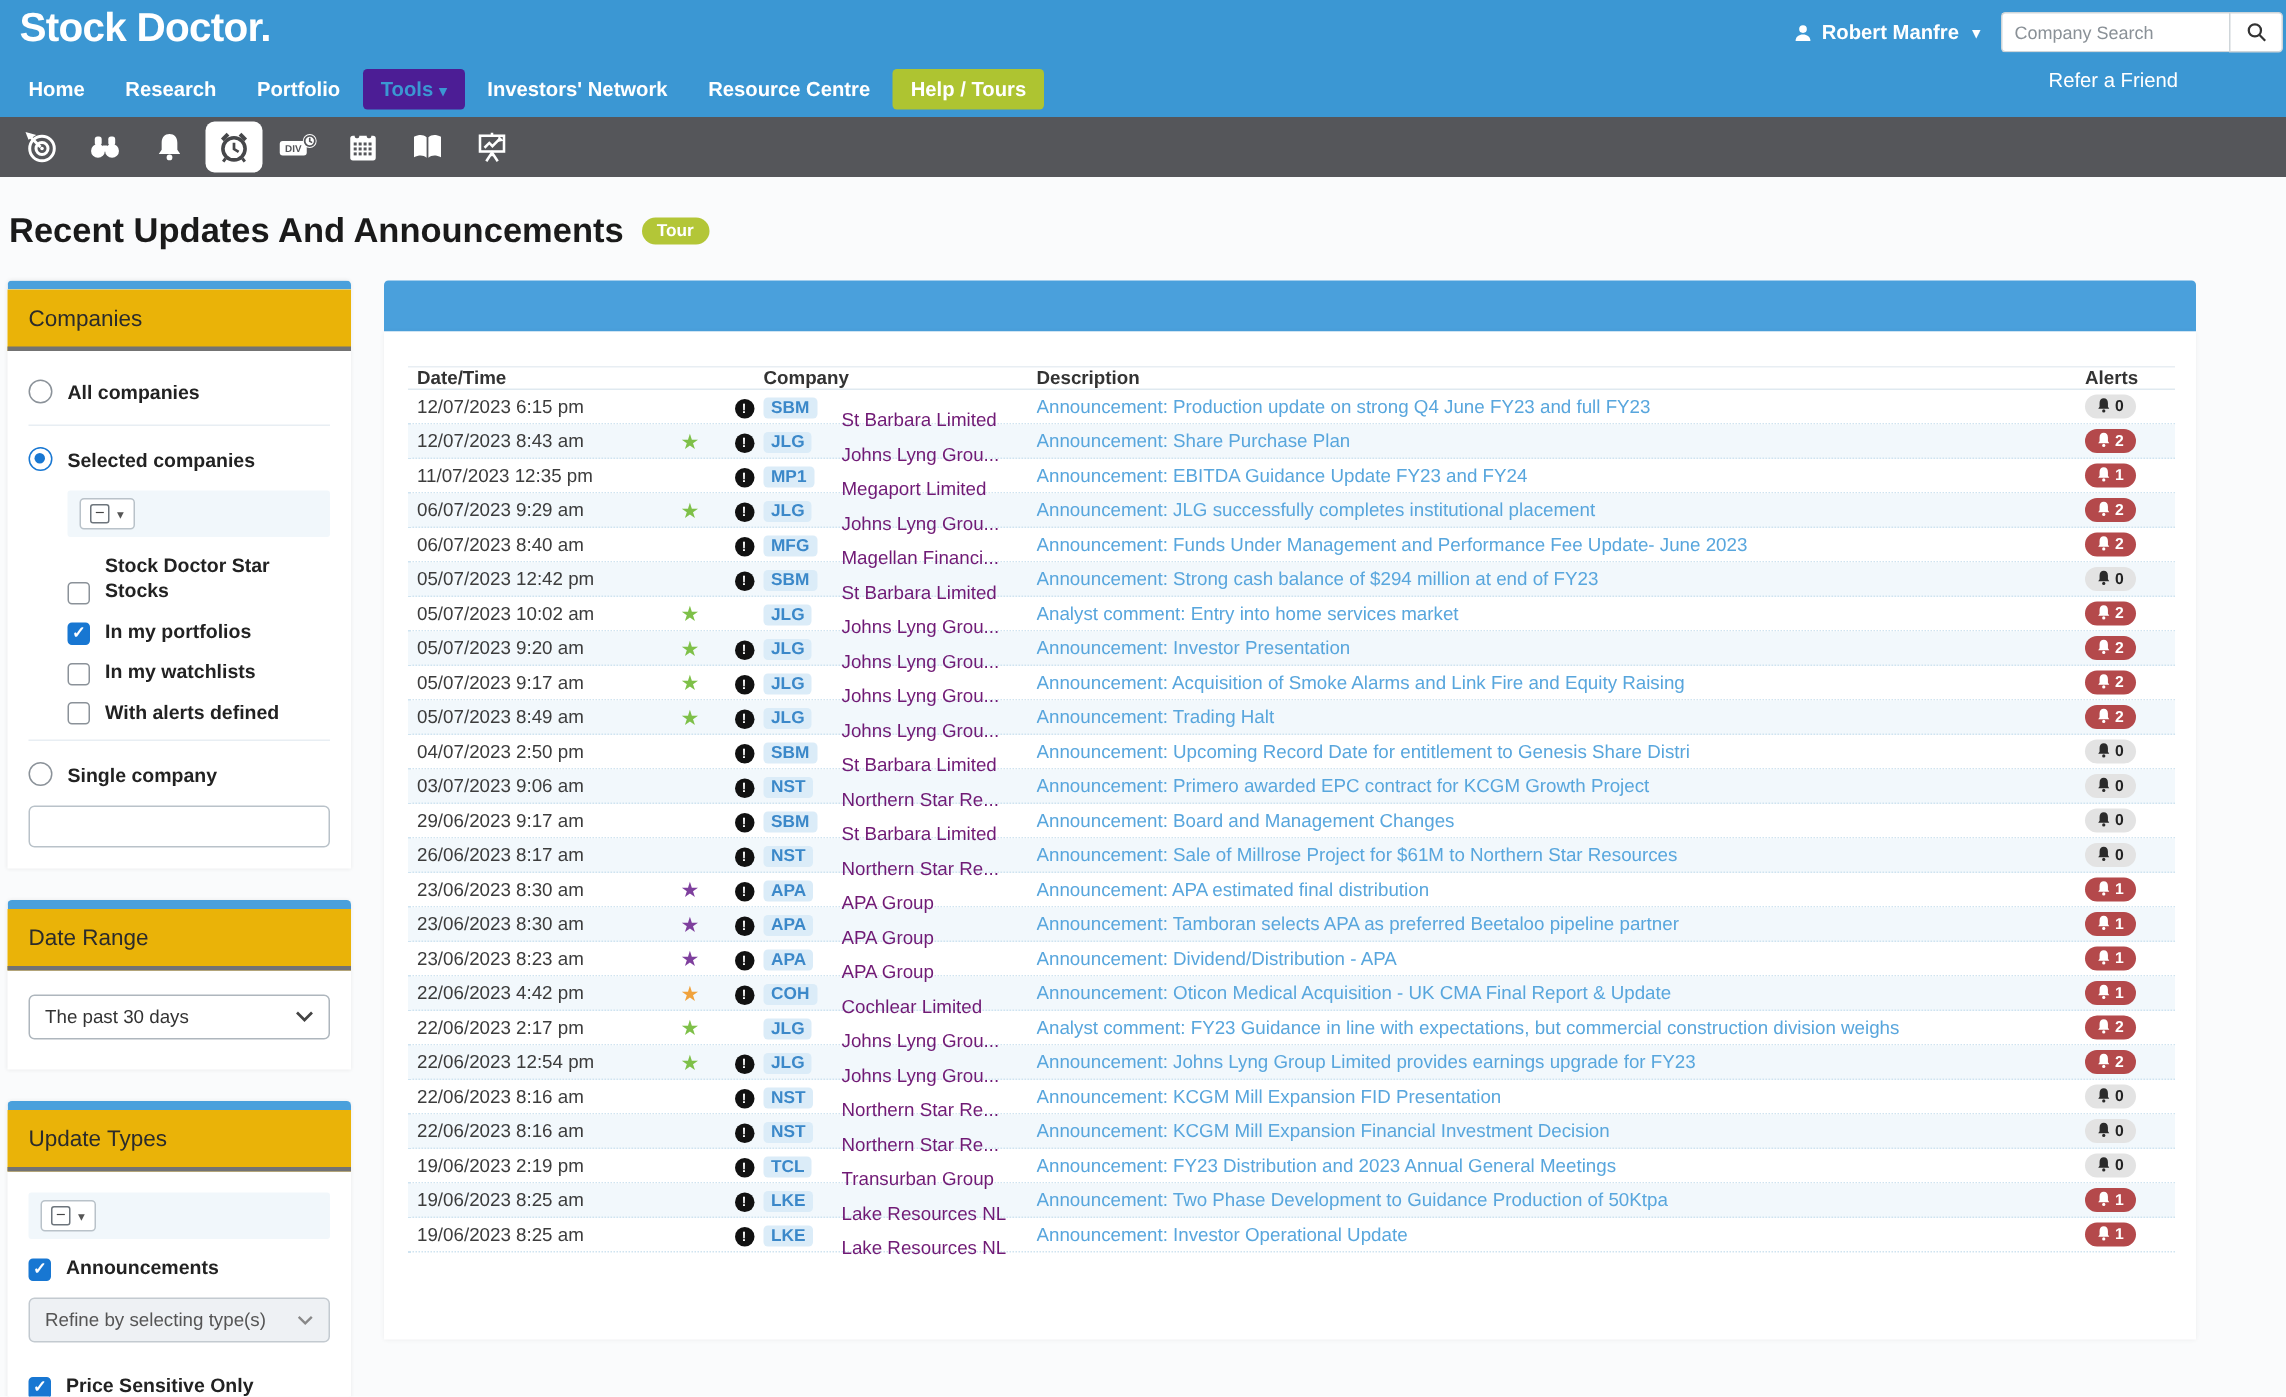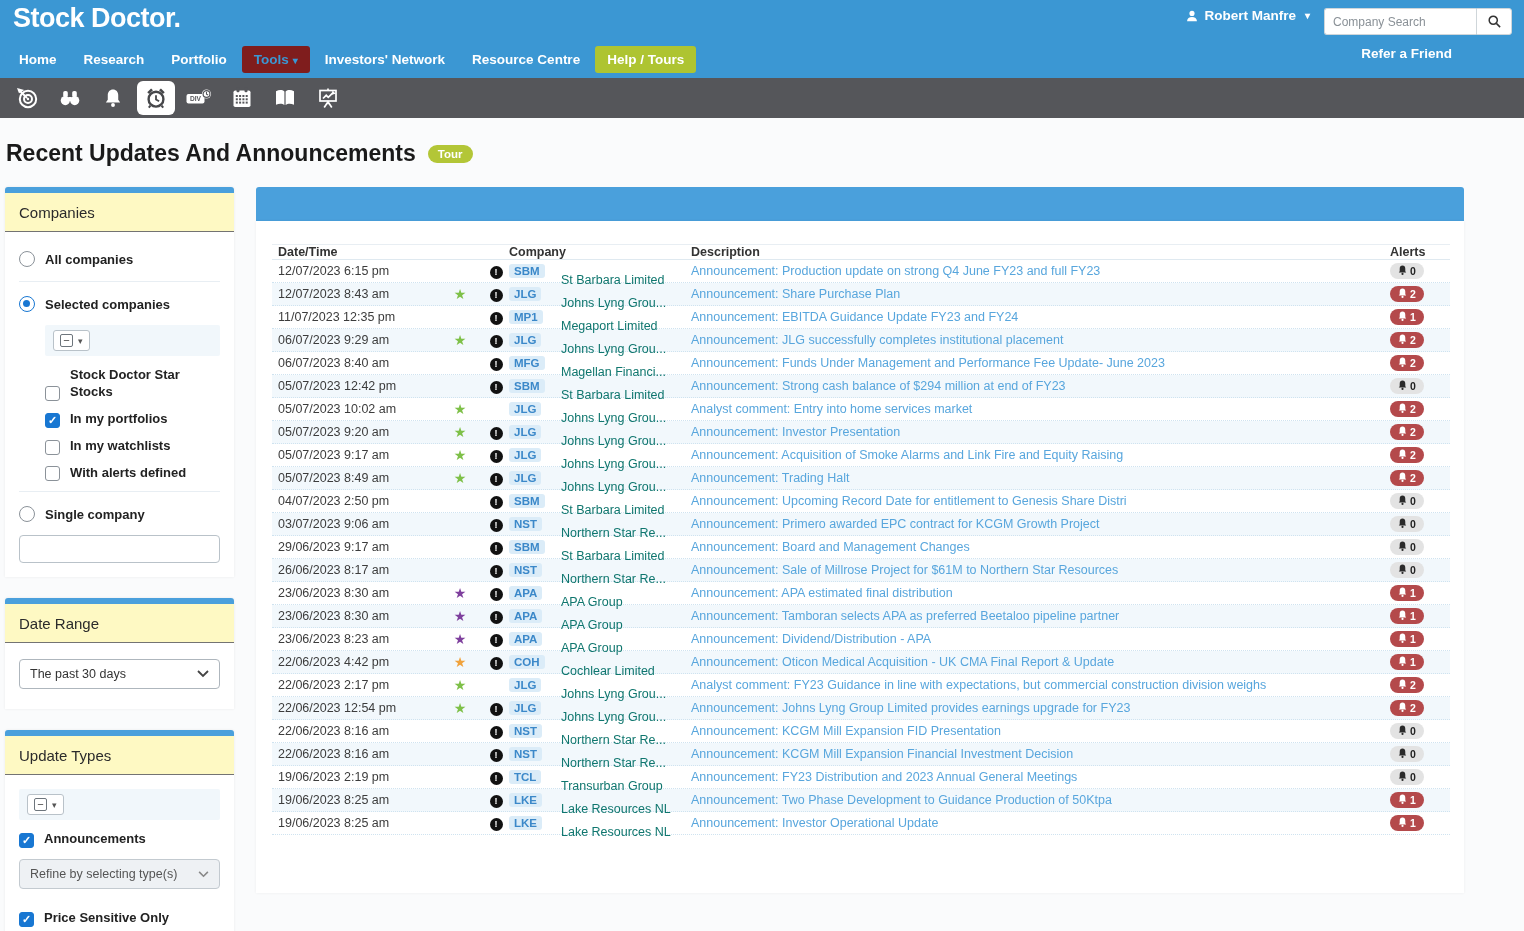--- a/index.html
+++ b/index.html
@@ -8,44 +8,44 @@
     width:1524px; height:931px; overflow:hidden;
     background:#fafbfc;
     font-family:"Liberation Sans", sans-serif;
     -webkit-font-smoothing:antialiased;
   }
   
   .topbar { position:relative; height:78px; background:#3b97d3; }
   .logo { position:absolute; left:13px; top:3px; color:#fff; font-size:27px; font-weight:bold; letter-spacing:-0.5px; }
   .nav { position:absolute; left:7px; bottom:5px; display:flex; gap:3px; }
   .nav-item { padding:6px 12px; color:#fff; font-size:13.5px; font-weight:bold; border-radius:3px; cursor:pointer; white-space:nowrap; }
-  .nav-item.active { background:#7f1d1d; color:#3b97d3; }
+  .nav-item.active { background:#4c1d95; color:#3b97d3; }
   .nav-item.active .caret { color:#3b97d3; }
   .nav-item.help { background:#aec431; color:#fff; }
   .caret { font-size:10px; margin-left:4px; }
-  .topright { position:absolute; right:12px; top:8px; display:flex; align-items:flex-start; gap:14px; }
+  .topright { position:absolute; right:2px; top:8px; display:flex; align-items:center; gap:14px; }
   .user { display:flex; align-items:center; gap:5px; color:#fff; font-size:13.5px; font-weight:bold; cursor:pointer; }
   .searchbox { display:flex; }
   .searchbox input { width:152px; height:27px; border:1px solid #cfd6da; border-right:none; border-radius:3px 0 0 3px; padding:0 8px; font-size:12px; color:#333; outline:none; font-family:"Liberation Sans",sans-serif; }
   .searchbox input::placeholder { color:#8a9197; }
   .searchbox button { width:36px; height:27px; background:#fff; border:1px solid #cfd6da; border-radius:0 3px 3px 0; display:flex; align-items:center; justify-content:center; cursor:pointer; }
-  .refer { position:absolute; right:72px; top:46px; color:#fff; font-size:13.5px; font-weight:bold; cursor:pointer; }
+  .refer { position:absolute; right:72px; top:46px; color:#fff; font-size:13.5px; font-weight:normal; cursor:pointer; }
   
   .tools { height:40px; background:#55565a; display:flex; align-items:center; padding-left:8px; gap:5px; }
   .tool { width:38px; height:34px; display:flex; align-items:center; justify-content:center; border-radius:6px; cursor:pointer; }
   .tool.active { background:#fff; }
   
   .title-row { display:flex; align-items:center; gap:12px; margin:22px 0 20px 6px; }
   .title-row h1 { margin:0; font-size:23px; color:#1a1a1a; font-weight:bold; }
   .tour { background:#b3c637; color:#fff; font-size:11.5px; font-weight:bold; padding:3px 10px; border-radius:9px; border:none; cursor:pointer; }
   
   .layout { display:flex; padding-left:5px; gap:22px; align-items:flex-start; }
   .sidebar { width:229px; display:flex; flex-direction:column; gap:21px; flex:none; }
   .panel { background:#fff; border-top:6px solid #4aa0dc; border-radius:3px 3px 0 0; box-shadow:0 0 3px rgba(0,0,0,.07); }
-  .panel-h { padding:11px 14px 10px; font-size:15px; color:#2b2b2b; background:#fef9c3; border-bottom:1px solid #737373; }
+  .panel-h { padding:11px 14px 10px; font-size:15px; color:#2b2b2b; background:#eab308; border-bottom:3px solid #737373; }
   .panel-body { padding:10px 14px 14px; }
   .opt-row { display:flex; align-items:center; gap:10px; padding:9px 0; font-size:13px; font-weight:bold; color:#222; cursor:pointer; }
   .divider { border:none; border-top:1px solid #e8eef3; margin:5px 0; }
   .radio { width:16px; height:16px; border:1.6px solid #8b9299; border-radius:50%; flex:none; position:relative; background:#fff; }
   .radio.sel { border-color:#1877d2; }
   .radio.sel::after { content:""; position:absolute; left:3px; top:3px; width:7px; height:7px; border-radius:50%; background:#1877d2; }
   .cbx { width:15px; height:15px; border:1.6px solid #8b9299; border-radius:3px; flex:none; background:#fff; position:relative; }
   .cbx.on { background:#1877d2; border-color:#1877d2; }
   .cbx.on::after { content:"\2713"; position:absolute; left:2px; top:-1px; color:#fff; font-size:11px; font-weight:bold; }
   .indent { margin-left:26px; }
@@ -62,21 +62,21 @@
   .main { flex:none; width:1208px; }
   .main-bar { height:34px; background:#4aa0dc; border-radius:3px 3px 0 0; }
   .main-body { background:#fff; padding:23px 14px 58px 16px; box-shadow:0 0 3px rgba(0,0,0,.06); }
   .thead { display:flex; align-items:center; height:16px; border-top:1px solid #e8eef3; border-bottom:1px solid #dfe9f0; font-size:12.5px; font-weight:bold; color:#333; }
   .trow { display:flex; align-items:center; height:23px; border-bottom:1px dotted #cfe3f0; font-size:12.5px; }
   .trow:nth-child(even) { background:#f2f8fc; }
   .c-date  { width:165px; padding-left:6px; color:#3c3c3c; flex:none; }
   .c-star  { width:46px; text-align:center; flex:none; }
   .c-info  { width:26px; flex:none; text-align:center; }
   .c-code  { width:52px; flex:none; }
-  .c-name  { width:130px; flex:none; color:#0f766e; overflow:hidden; white-space:nowrap; cursor:pointer;margin-top:18px; }
+  .c-name  { width:130px; flex:none; color:#701a75; overflow:hidden; white-space:nowrap; cursor:pointer;margin-top:18px; }
   .c-desc  { flex:1; color:#58a6dd; overflow:hidden; white-space:nowrap; cursor:pointer; }
   .c-alerts{ width:60px; flex:none; }
   .h-date { width:237px; padding-left:6px; flex:none; }
   .h-comp { width:182px; flex:none; }
   .h-desc { flex:1; }
   .h-alerts { width:60px; flex:none; }
   .star { font-size:14px; }
   .info { display:inline-block; width:13px; height:13px; line-height:13px; background:#111; color:#fff; border-radius:50%; font-size:9px; font-weight:bold; text-align:center; cursor:pointer; }
   .code { background:#dbecf8; color:#3b88c9; font-weight:bold; font-size:11.5px; padding:1px 5px; border-radius:3px; cursor:pointer; }
   .pill { display:inline-flex; align-items:center; justify-content:center; gap:3px; width:34px; height:16px; border-radius:9px; font-size:10.5px; font-weight:bold; cursor:pointer; }

